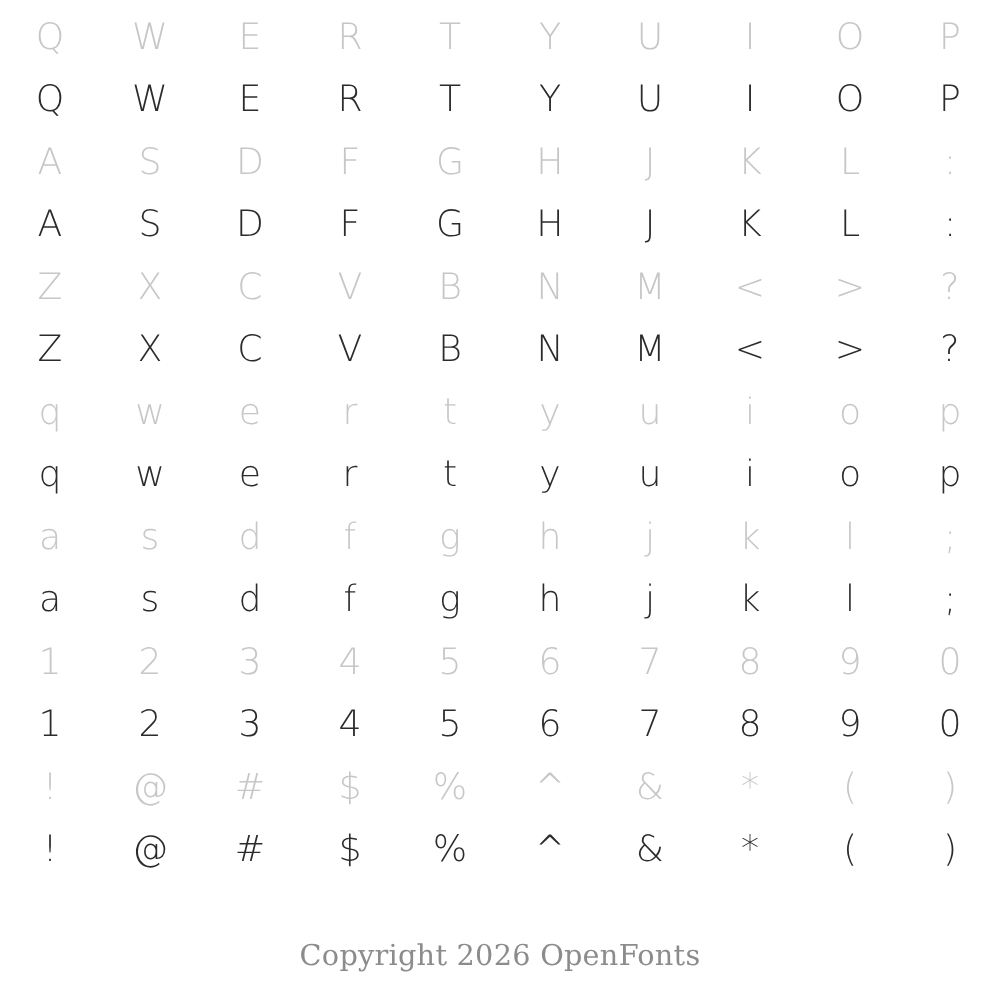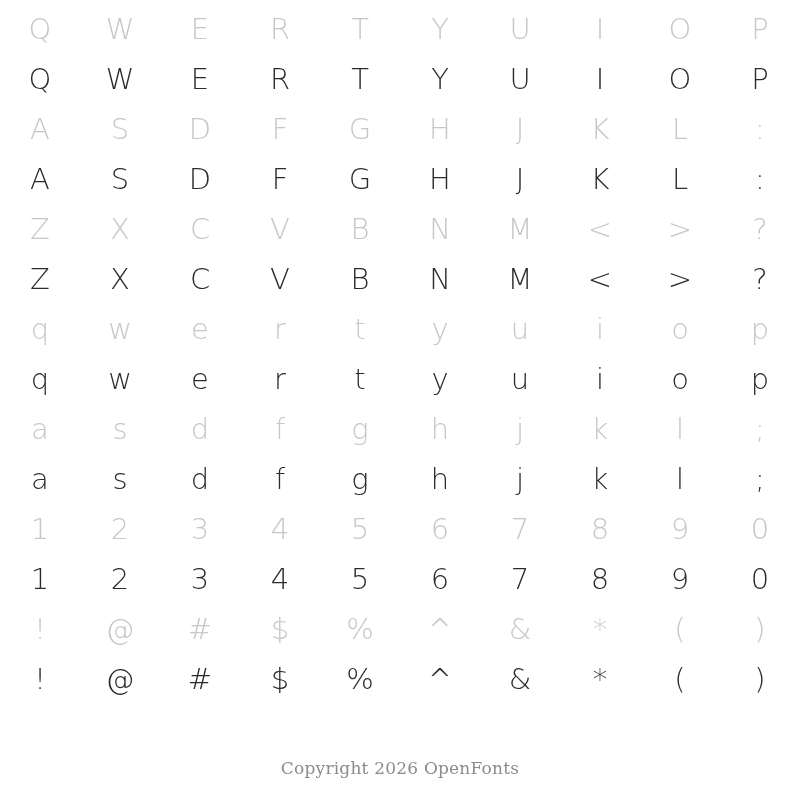--- a/index.html
+++ b/index.html
@@ -49,21 +49,21 @@
   }
   .row.dark .cell {
     color: #2b2b2b;
   }
   .footer {
     position: absolute;
     left: 0;
     right: 0;
     bottom: 22px;
     text-align: center;
-    font-size: 17px;
+    font-size: 23px;
     color: #8c8c8c;
     font-family: "DejaVu Serif", serif;
     letter-spacing: 0.2px;
   }
 </style>
 </head>
 <body>
 
 <div id="specimen">
   <div class="grid">

